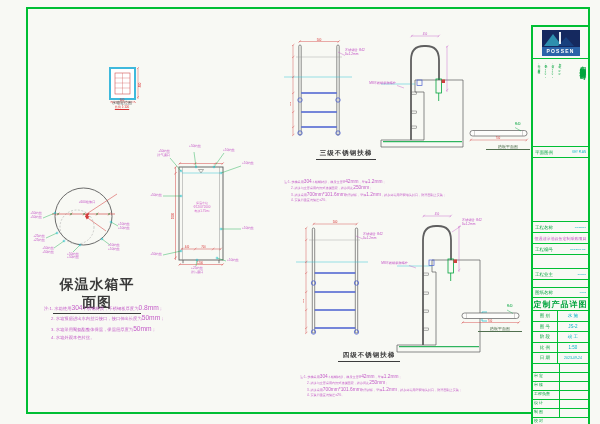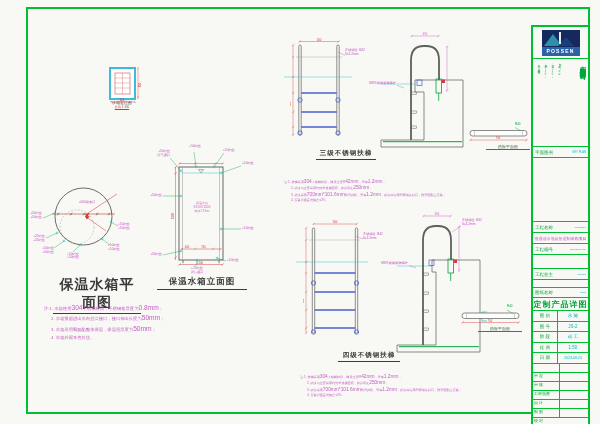--- a/index.html
+++ b/index.html
@@ -313,21 +313,20 @@
   <div class="lbl" style="left:242px;top:162px;width:18px;">+50内丝</div>
   <div class="lbl r" style="left:146px;top:193.5px;width:16px;">+50内丝</div>
   <div class="lbl" style="left:242px;top:226.5px;width:18px;">+50内丝</div>
   <div class="lbl r" style="left:146px;top:253px;width:16px;">+50内丝</div>
   <div class="lbl c" style="left:184px;top:267px;width:26px;">+25内丝
 排污接口</div>
   <div class="lbl" style="left:227px;top:259px;width:18px;">+50内丝</div>
   <div class="spec" style="left:188px;top:202px;width:28px;">保温水箱
 Φ1200*2000
 有效1.75m³</div>
-  <div class="cap" style="left:157px;top:276px;width:90px;font-size:8.5px;">保温水箱立面图</div>
 
   <div class="notes notes-tank" style="left:44px;top:304px;width:215px;">
     <span class="nline"><span>注:1. 水箱使用</span><span class="nbig">304</span><span>不锈钢材质，不锈钢板厚度为</span><span class="nbig">0.8mm</span><span>；</span></span>
     <span class="nline ind"><span>2. 水箱预留进出水内丝管接口，接口伸出长度为</span><span class="nbig">50mm</span><span>；</span></span>
     <span class="nline ind"><span>3. 水箱采用聚氨酯整体保温，保温层厚度为</span><span class="nbig">50mm</span><span>；</span></span>
     <span class="nline ind"><span>4. 水箱外观本色拉丝。</span></span>
   </div>
 
   <div class="lbl" style="left:345px;top:49px;width:26px;">不锈钢管 Φ42
 δ=1.2mm</div>

